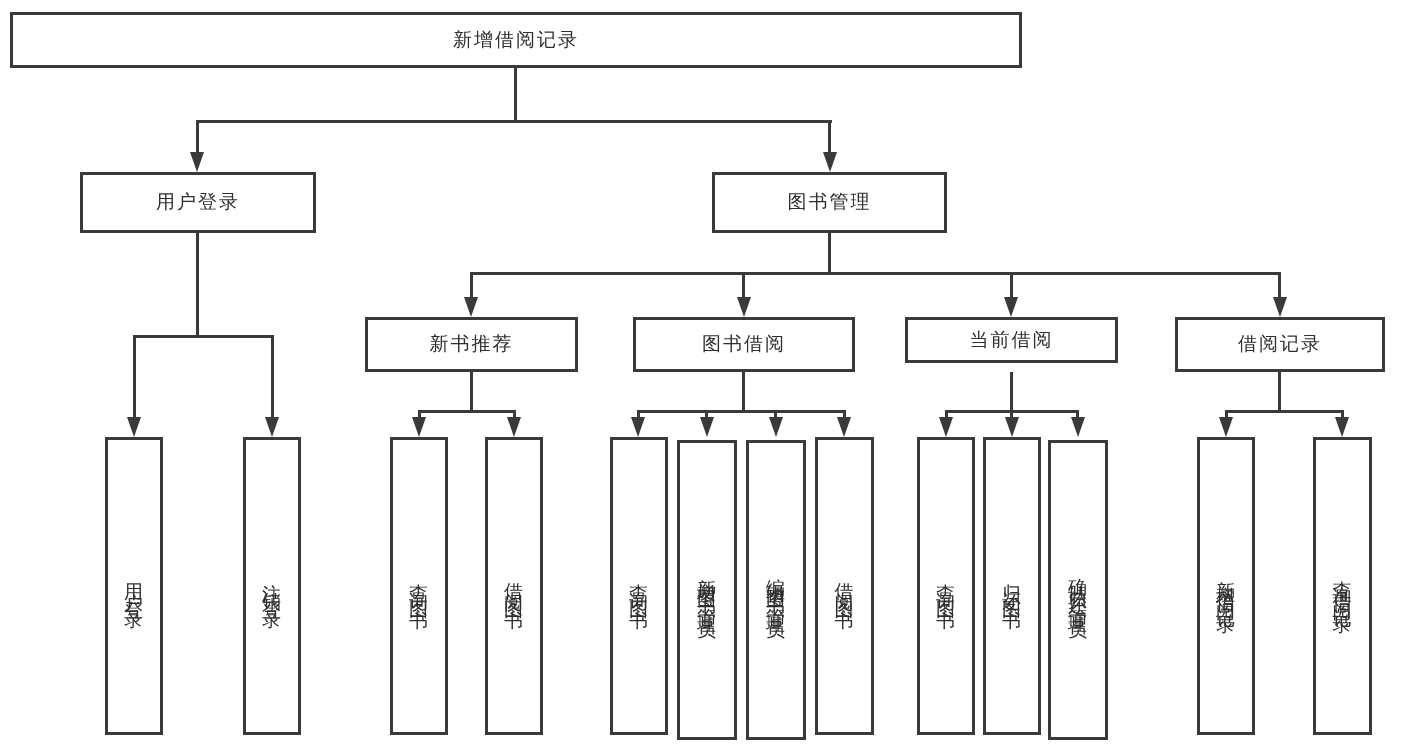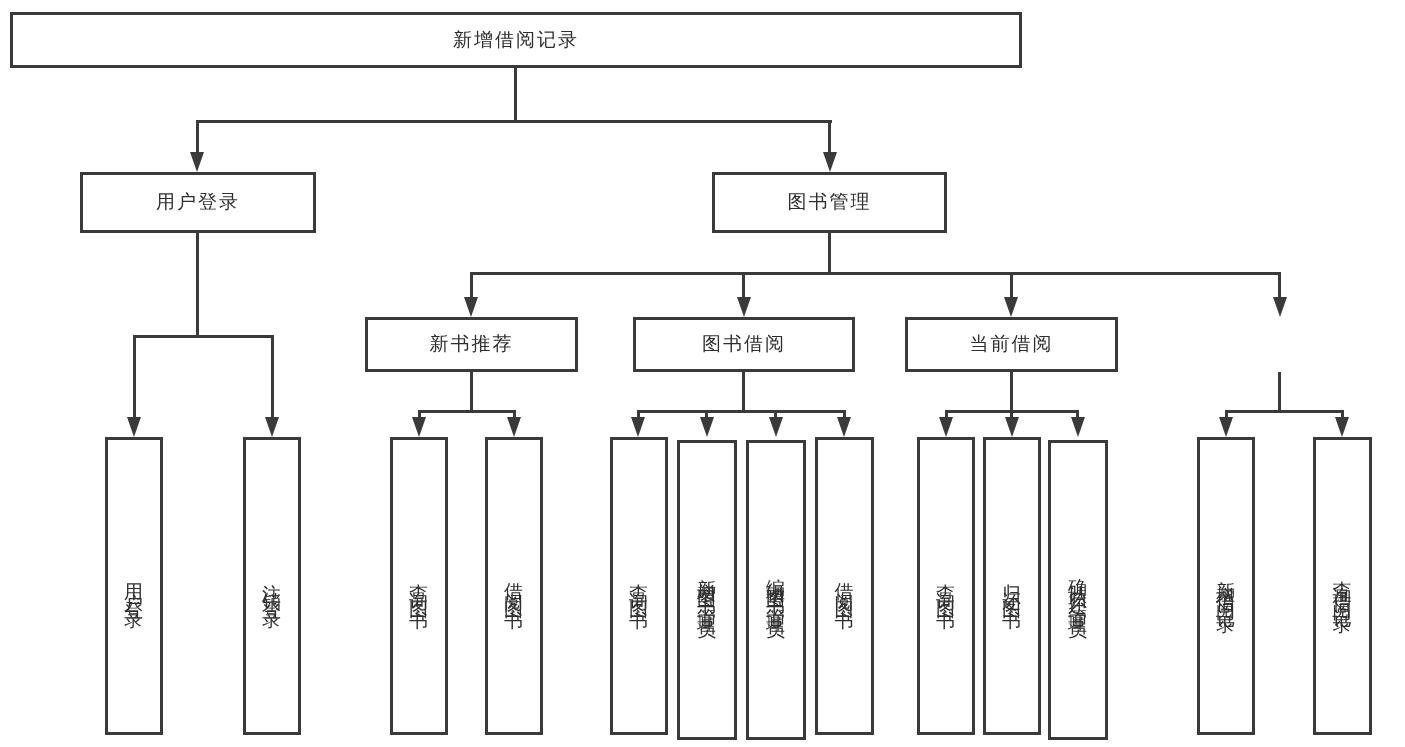--- a/index.html
+++ b/index.html
@@ -79,22 +79,25 @@
   <div class="arrow" style="left:1004px;top:297px;"></div>
   <div class="vline" style="left:1278px;top:272px;height:27px;"></div>
   <div class="arrow" style="left:1273px;top:297px;"></div>
 
   <div class="box" style="left:365px;top:317px;width:213px;height:55px;">
     <span>新书推荐</span>
   </div>
   <div class="box" style="left:633px;top:317px;width:222px;height:55px;">
     <span>图书借阅</span>
   </div>
-  <div class="box" style="left:905px;top:317px;width:213px;height:55px;">
+  <div class="box" style="left:905px;top:317px;width:213px;height:46px;">
     <span>当前借阅</span>
+  </div>
+  <div class="box" style="left:1175px;top:317px;width:210px;height:55px;">
+    <span>借阅记录</span>
   </div>
 
   <div class="vline" style="left:470px;top:372px;height:38px;"></div>
   <div class="hline" style="left:418px;top:410px;width:98px;"></div>
   <div class="vline" style="left:418px;top:410px;height:12px;"></div>
   <div class="arrow" style="left:412px;top:417px;"></div>
   <div class="vline" style="left:513px;top:410px;height:12px;"></div>
   <div class="arrow" style="left:507px;top:417px;"></div>
 
   <div class="box" style="left:390px;top:437px;width:58px;height:298px;">

